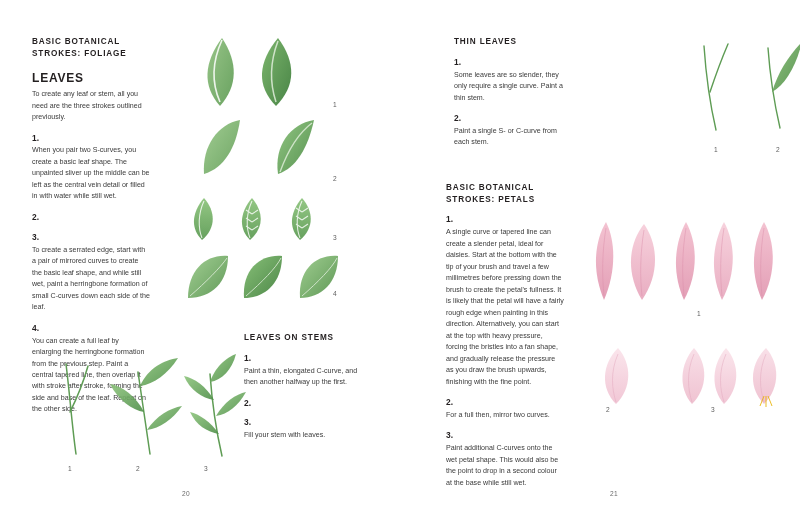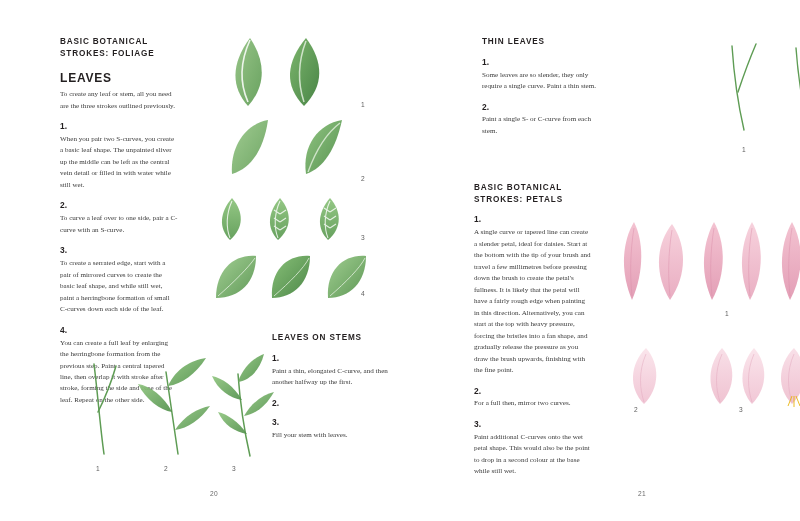--- a/index.html
+++ b/index.html
@@ -6,21 +6,21 @@
   html, body { margin:0; padding:0; }
   body {
     width: 800px; height: 521px;
     background: #ffffff;
     font-family: "Liberation Sans", sans-serif;
     color: #231f20;
     overflow: hidden;
     position: relative;
   }
   .spread { position: relative; width: 800px; height: 521px; display: flex; }
-  .page { position: relative; width: 400px; height: 521px; margin-left: 28px; }
+  .page { position: relative; width: 400px; height: 521px; }
   .page.left { }
   .page.right { }
 
   
   .h-sec {
     font-size: 8.2px;
     font-weight: bold;
     letter-spacing: 0.85px;
     line-height: 1.42;
     text-transform: uppercase;
@@ -41,21 +41,20 @@
     line-height: 1.3;
     margin-top: 9px;
     color: #231f20;
   }
   .para {
     font-size: 7.1px;
     line-height: 1.62;
     color: #3a3a3a;
     margin-top: 2px;
     max-width: 118px;
-    font-family: Liberation Serif, serif;
   }
   .folio {
     position: absolute;
     bottom: 24px;
     font-size: 6.6px;
     color: #6a6a6a;
     letter-spacing: 0.4px;
   }
   .fignum {
     position: absolute;
@@ -82,21 +81,20 @@
 
     <div class="col-left-1">
       <div class="h-sec">BASIC BOTANICAL STROKES: FOLIAGE</div>
       <div class="h-sub">LEAVES</div>
       <div class="para">To create any leaf or stem, all you need are the three strokes outlined previously.</div>
 
       <div class="num">1.</div>
       <div class="para">When you pair two S-curves, you create a basic leaf shape. The unpainted sliver up the middle can be left as the central vein detail or filled in with water while still wet.</div>
 
       <div class="num">2.</div>
-      <div class="para">To curve a leaf over to one side, pair a C-curve with an S-curve.</div>
 
       <div class="num">3.</div>
       <div class="para">To create a serrated edge, start with a pair of mirrored curves to create the basic leaf shape, and while still wet, paint a herringbone formation of small C-curves down each side of the leaf.</div>
 
       <div class="num">4.</div>
       <div class="para">You can create a full leaf by enlarging the herringbone formation from the previous step. Paint a central tapered line, then overlap it with stroke after stroke, forming the side and base of the leaf. Repeat on the other side.</div>
     </div>
 
     <div class="col-left-2">
       <div class="h-sec">LEAVES ON STEMS</div>

